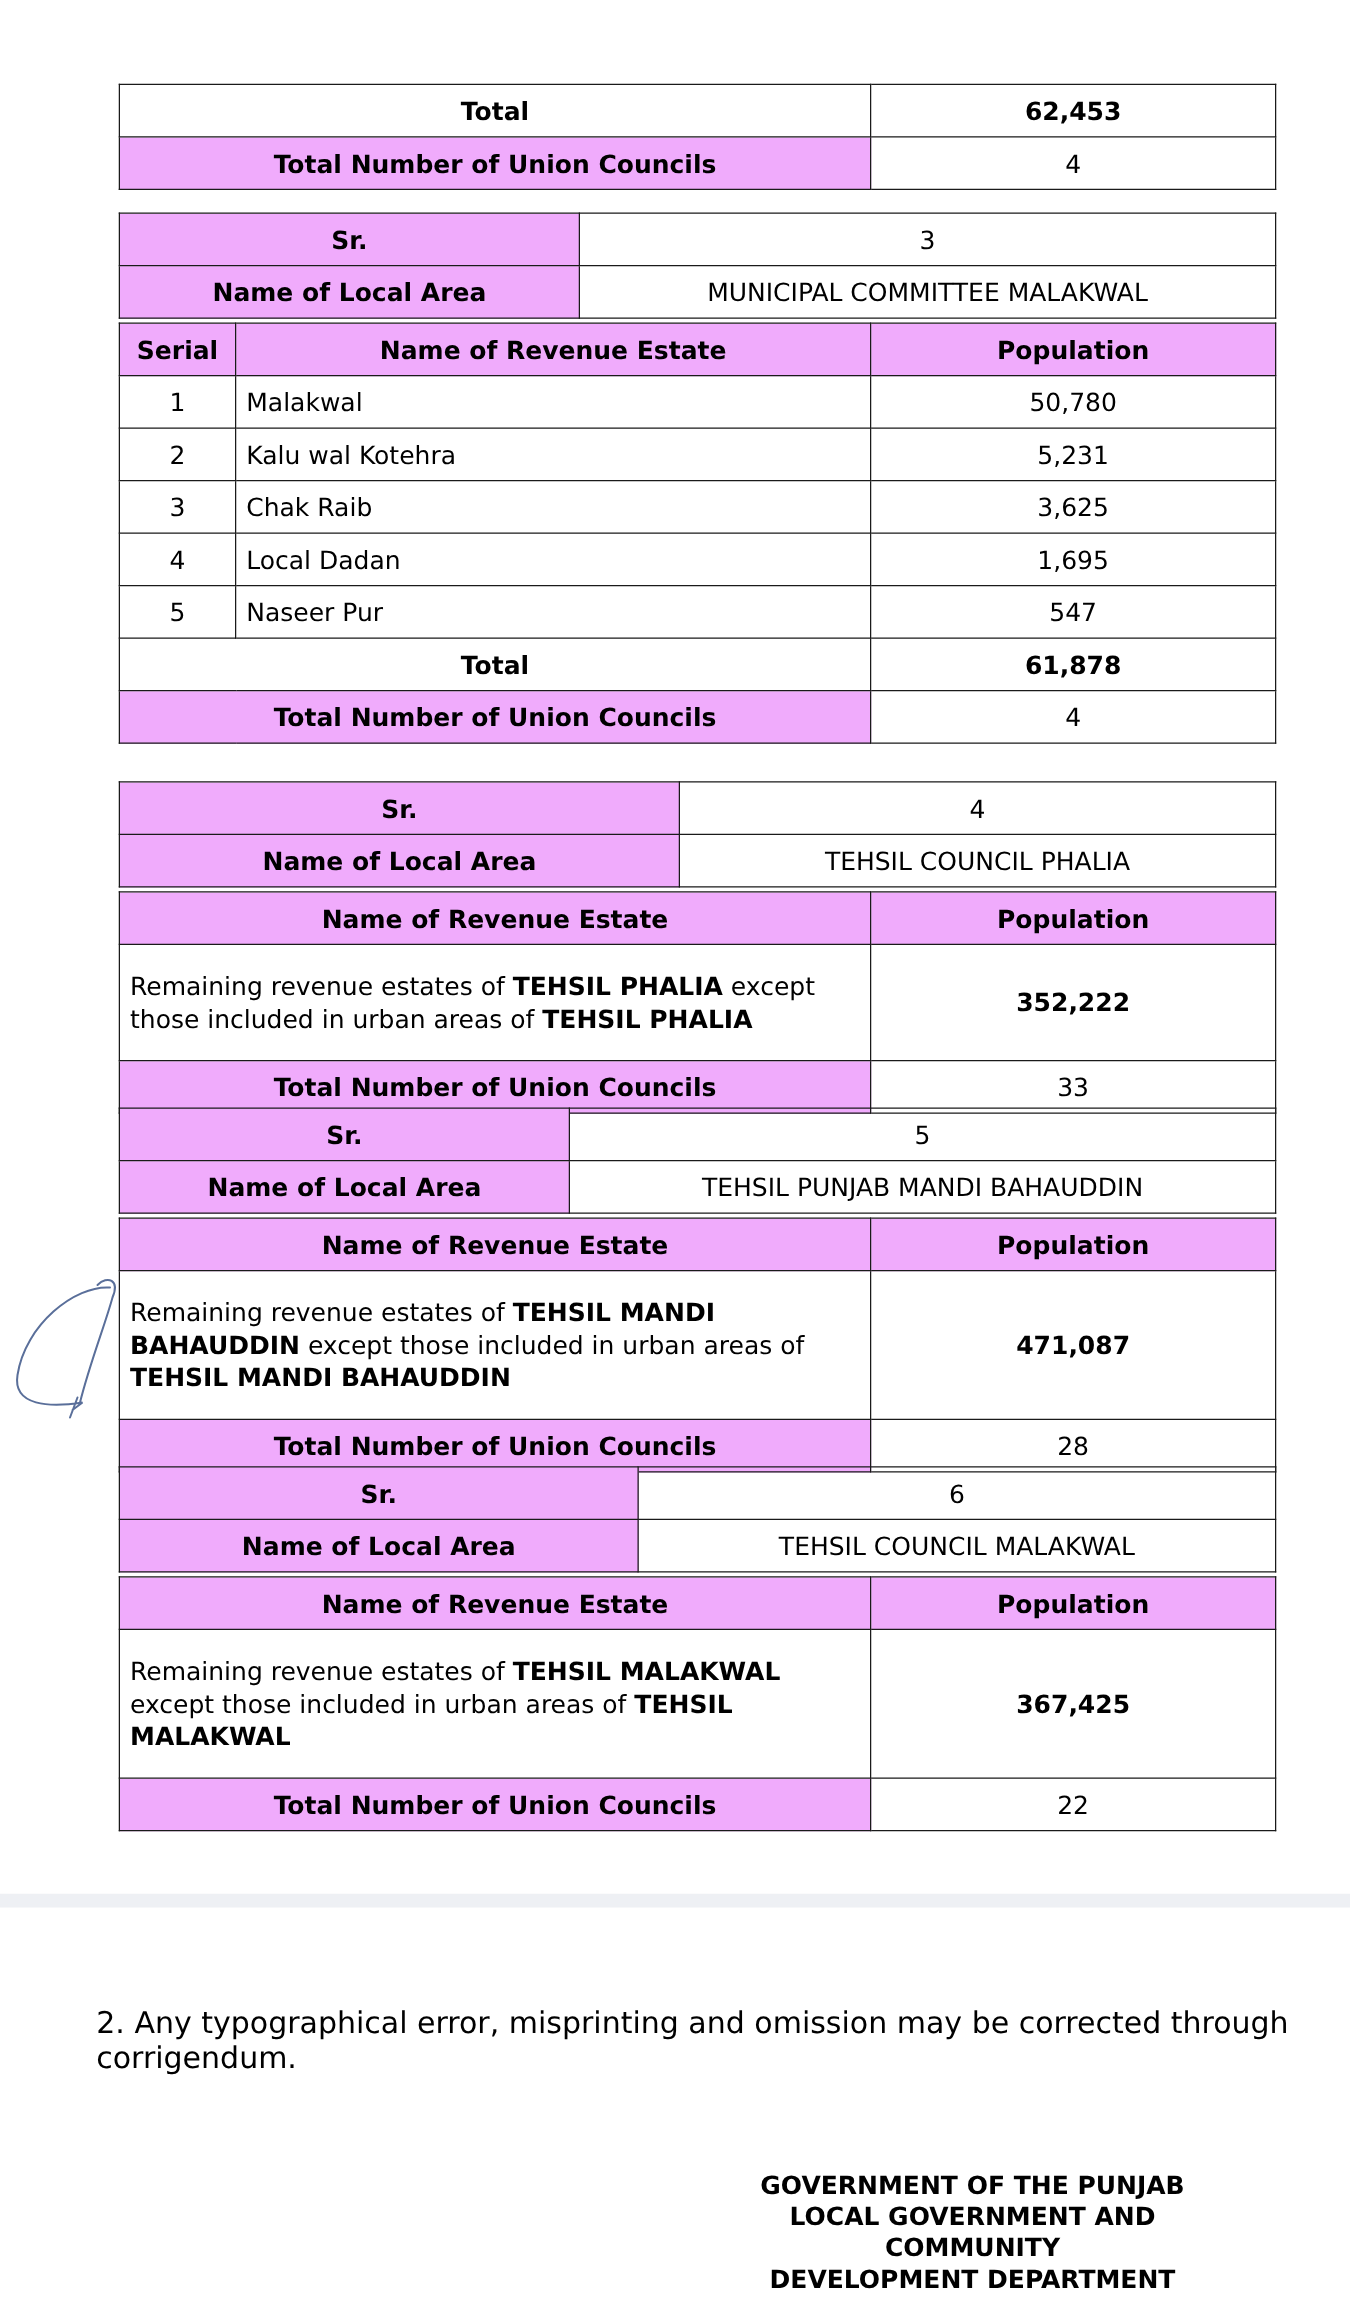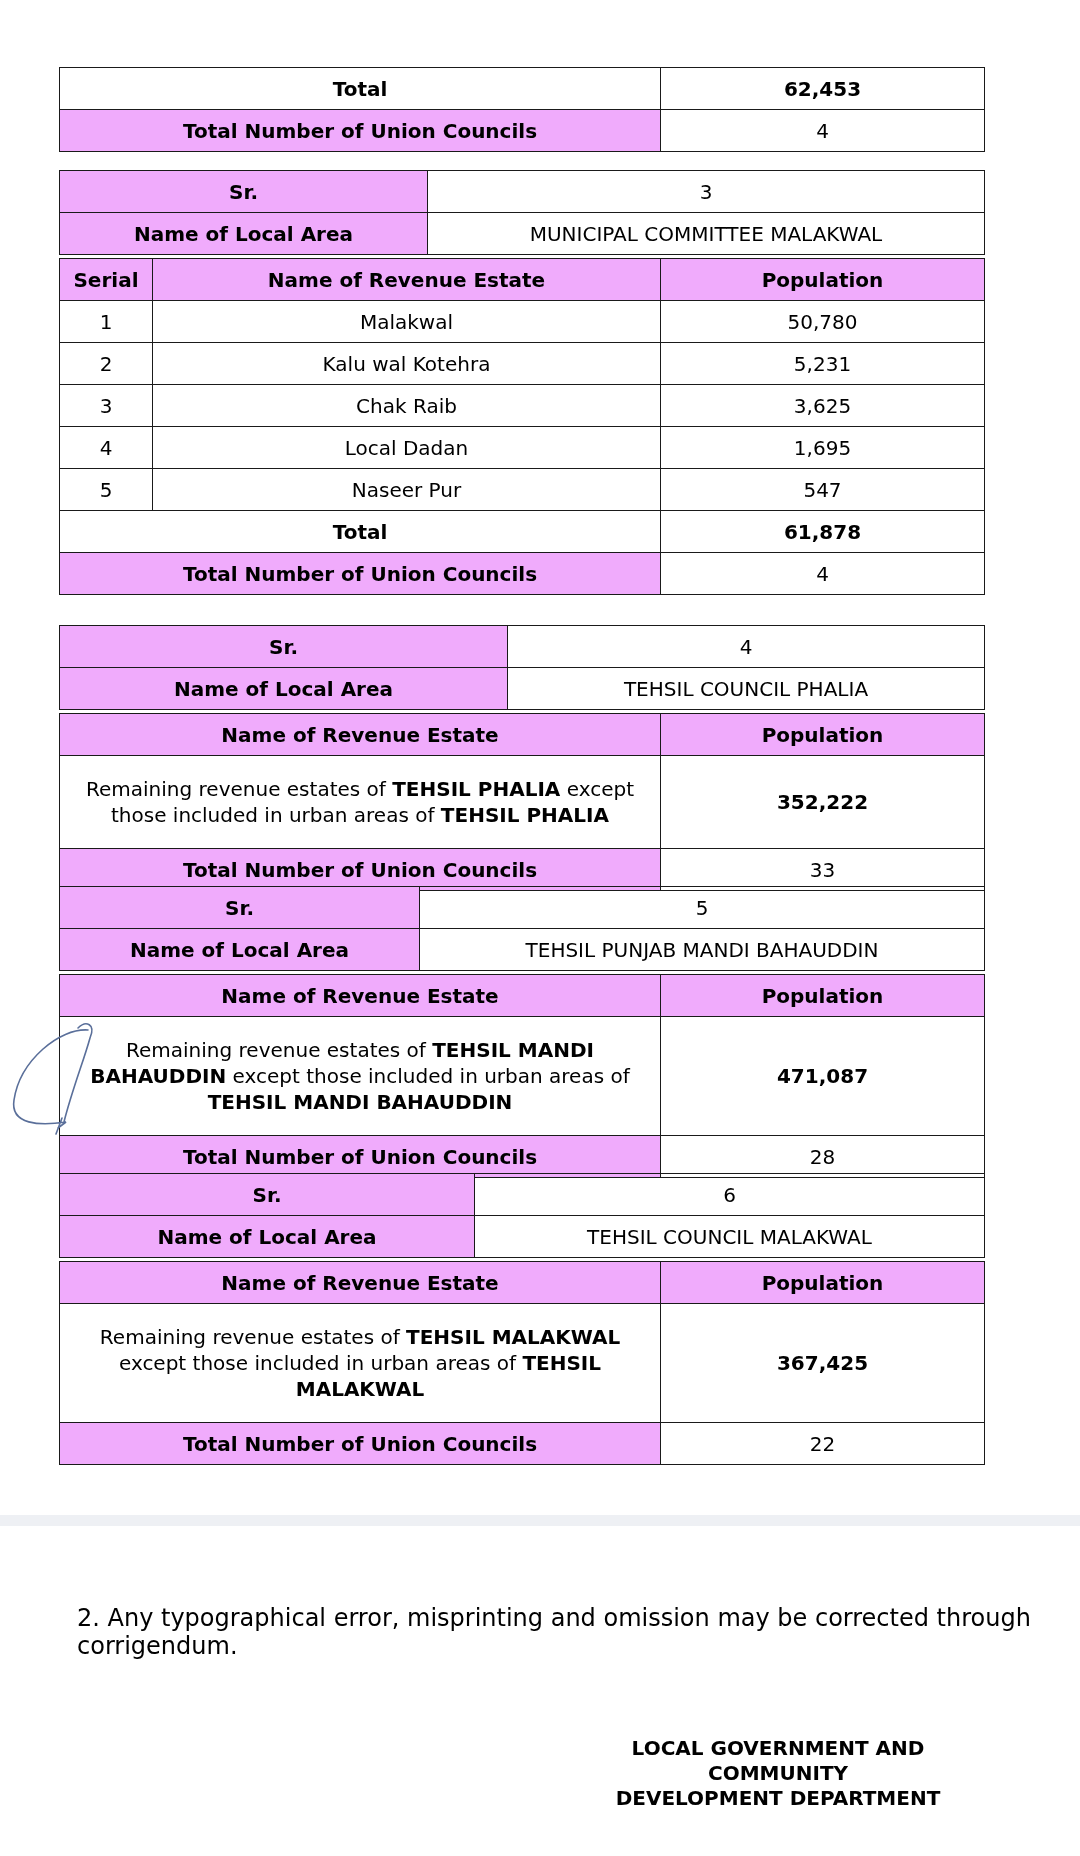--- a/index.html
+++ b/index.html
@@ -1,22 +1,22 @@
 <!DOCTYPE html>
 <html><head>
 <meta charset="utf-8">
 <style>
   html, body { margin:0; padding:0; }
   body { width:1080px; height:1856px; background:#ffffff; position:relative; overflow:hidden;
          font-family:"DejaVu Sans", sans-serif; color:#000; }
-  table { border-collapse:collapse; position:absolute; left:59px; width:925px; table-layout:fixed; }
+  table { border-collapse:collapse; position:absolute; left:95px; width:925px; table-layout:fixed; }
   td { border:1.5px solid #1a1a1a; font-size:20px; height:41px; padding:0 8px; text-align:center; vertical-align:middle; line-height:26px; }
   td.g { background:#f0abfc; }
   td.b { font-weight:bold; }
-  td.l { text-align:center;margin-left:36px; }
+  td.l { text-align:left;margin-left:36px; }
   td.multi { height:auto; padding:20px 8px; }
   .sep { position:absolute; left:0; top:1515px; width:1080px; height:11px; background:#eef0f4; }
   .note { position:absolute; left:77px; top:1604px; font-size:24px; }
   .sig { position:absolute; left:560px; width:436px; top:1736px; text-align:center; font-weight:bold; font-size:20px; line-height:25px; }
   .pen { position:absolute; left:0; top:1010px; }
 </style>
 </head>
 <body>
 
 <table style="top:67px;">
@@ -213,15 +213,16 @@
 
 <svg class="pen" width="110" height="130" viewBox="0 0 110 130">
   <path d="M78 18 C 86 10, 96 14, 90 28 C 84 50, 72 80, 64 112 M 88 20 C 60 18, 20 50, 14 90 C 10 115, 40 116, 66 112 L 58 118 M 62 108 L 56 124" fill="none" stroke="#5a6f9a" stroke-width="1.6" stroke-linecap="round"></path>
 </svg>
 
 <div class="sep"></div>
 
 <div class="note">2. Any typographical error, misprinting and omission may be corrected through corrigendum.</div>
 
 <div class="sig">
+  <div>GOVERNMENT OF THE PUNJAB</div>
   <div>LOCAL GOVERNMENT AND COMMUNITY</div>
   <div>DEVELOPMENT DEPARTMENT</div>
 </div>
 
 </body></html>

